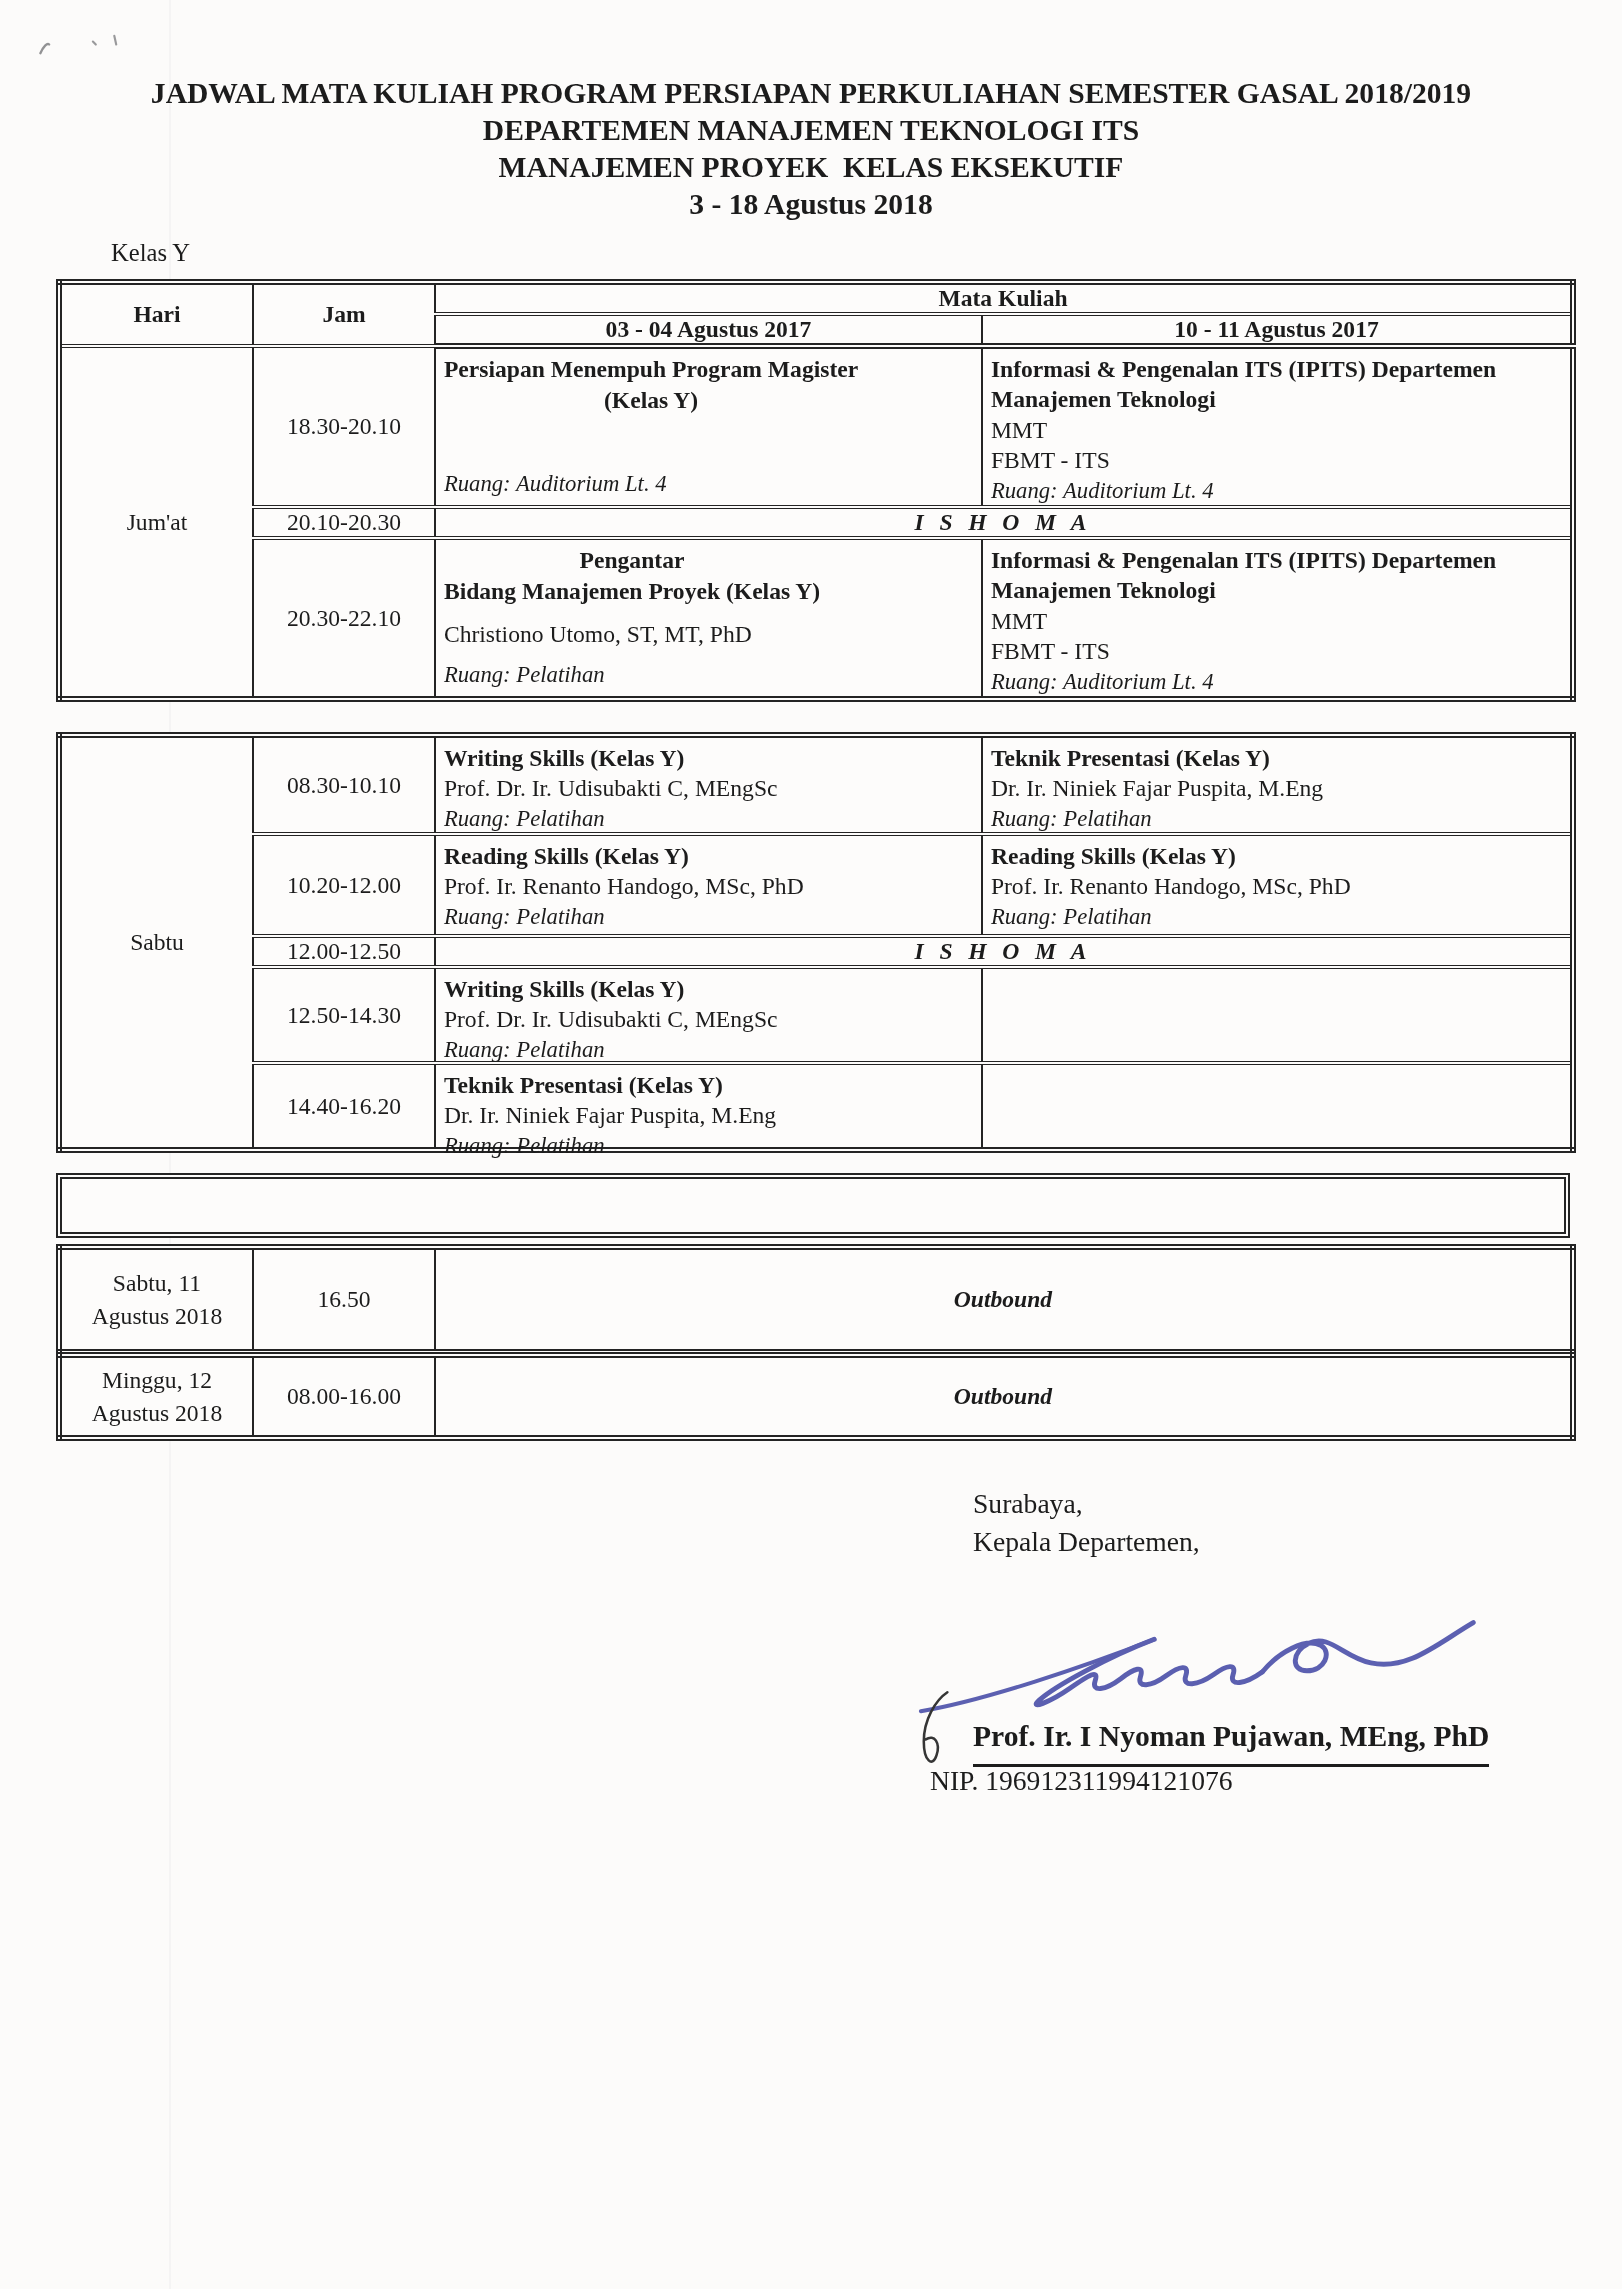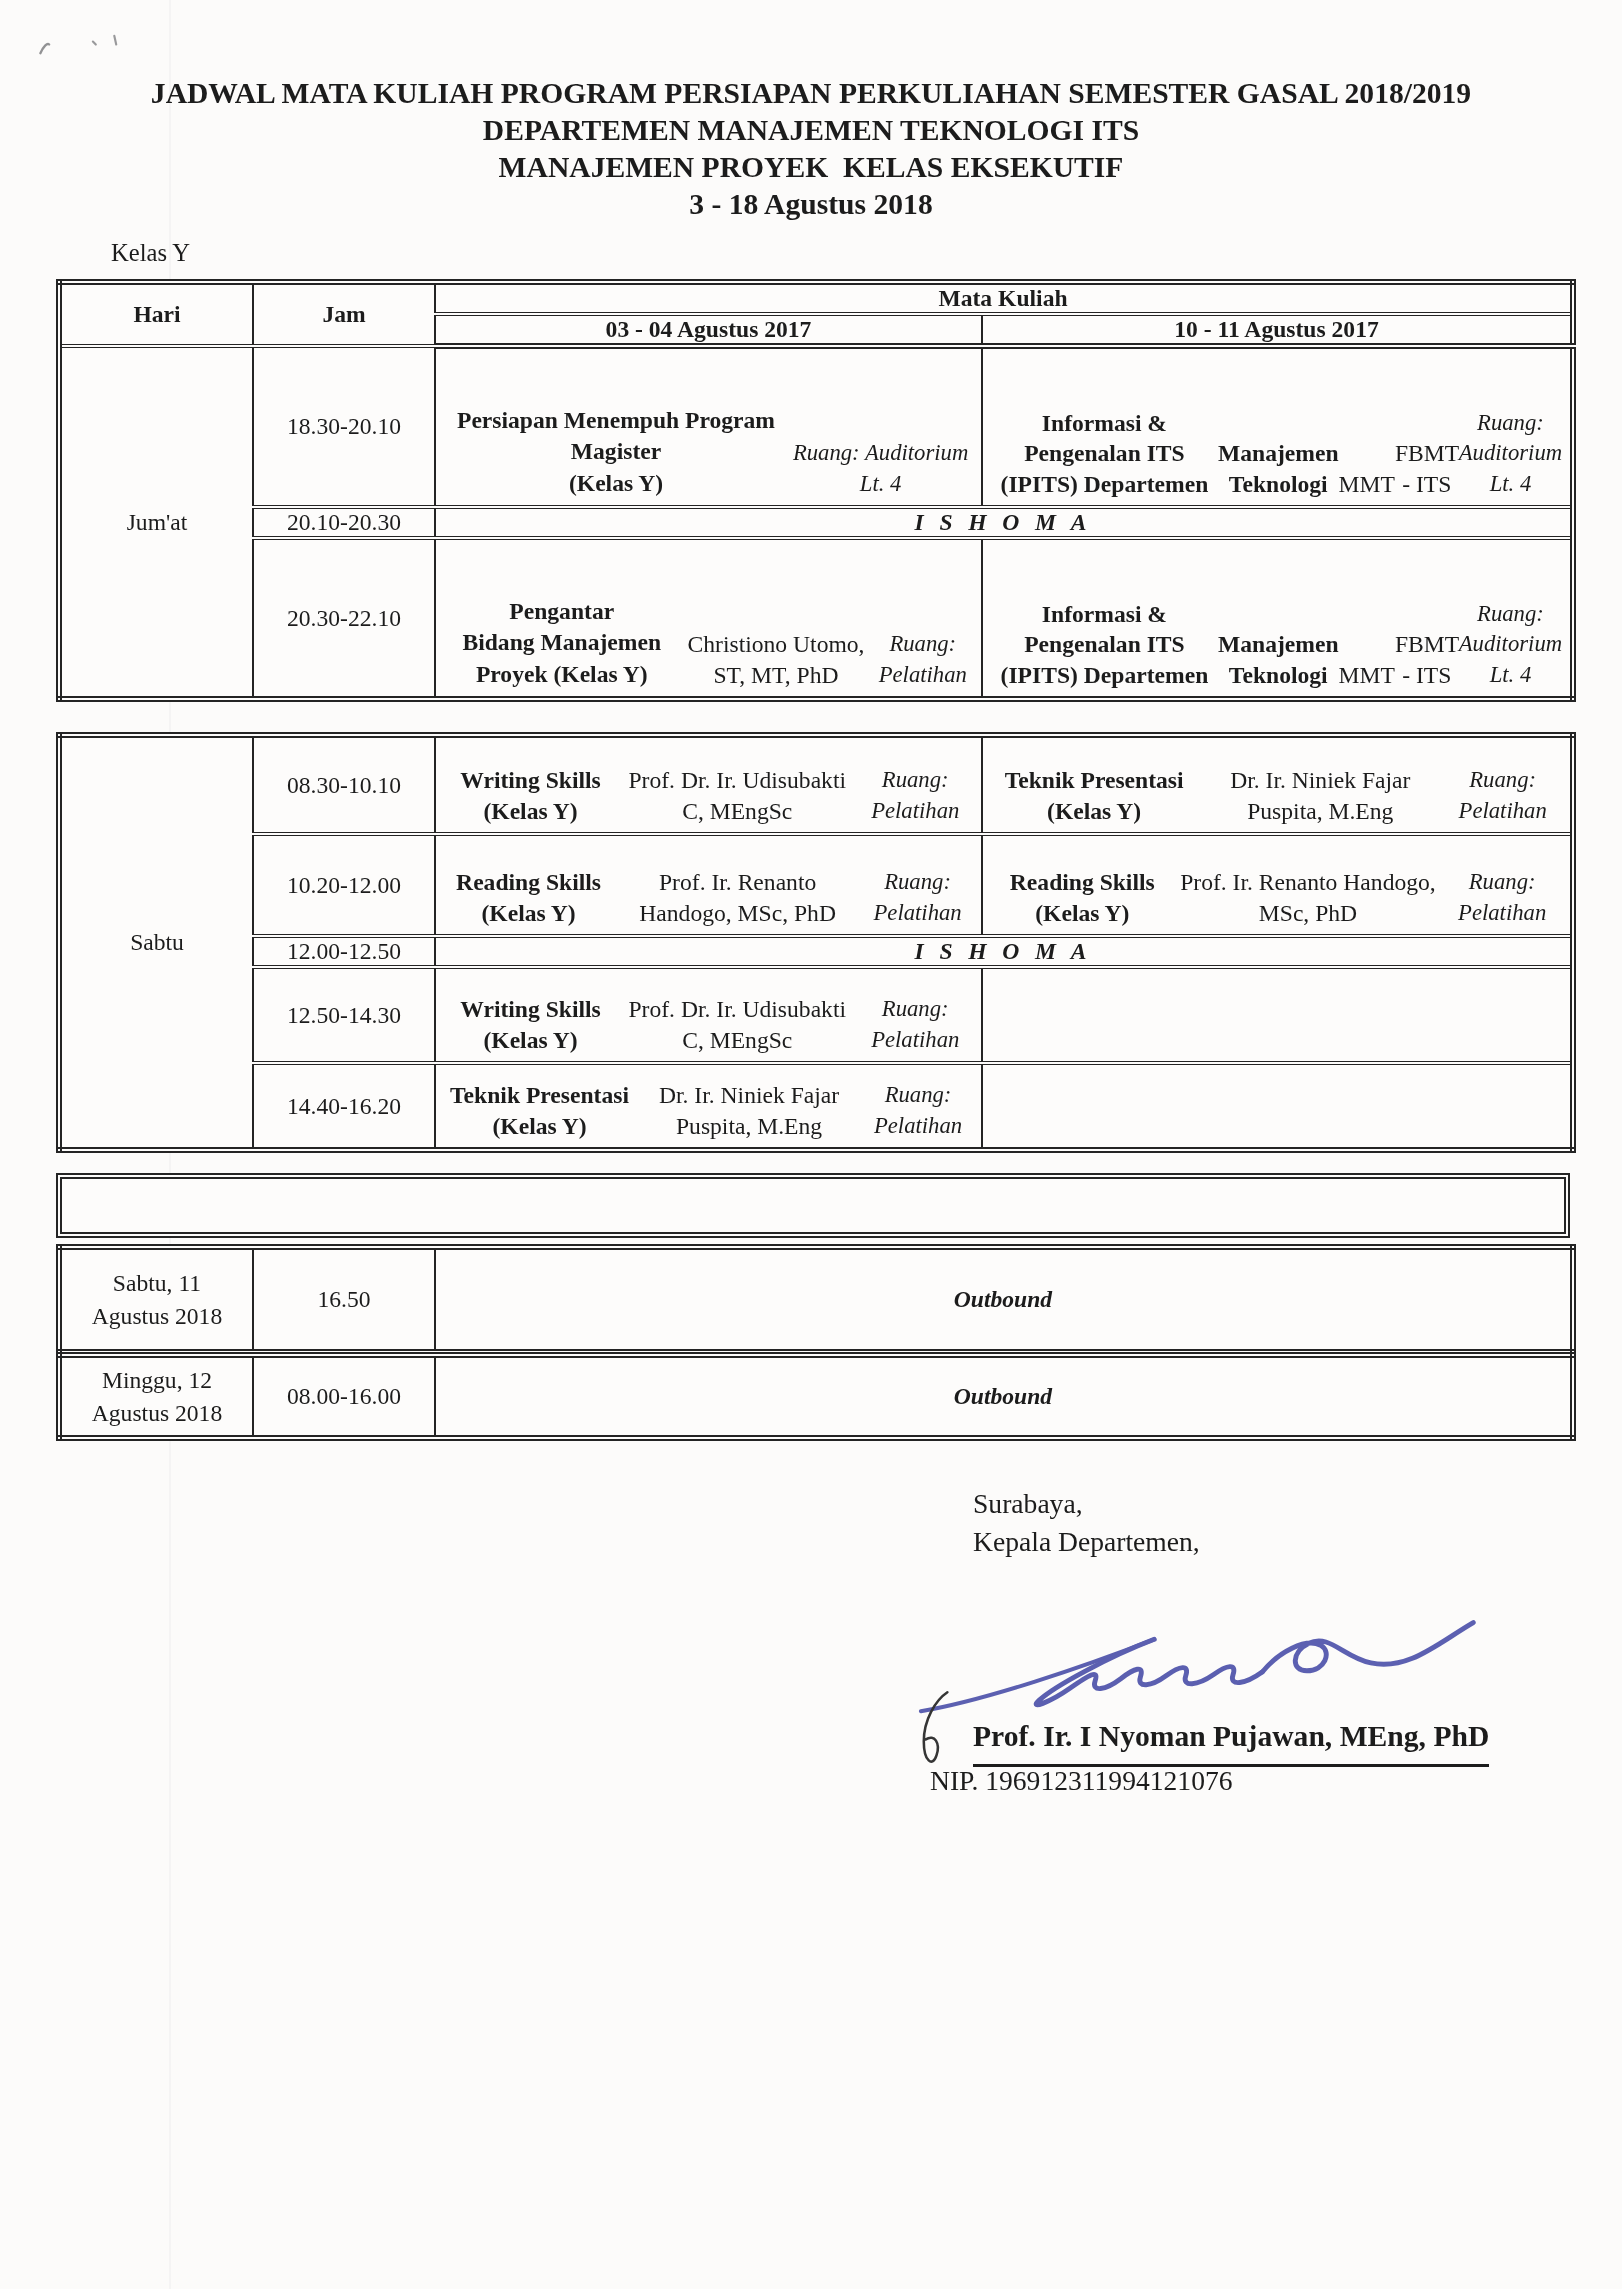--- a/index.html
+++ b/index.html
@@ -41,21 +41,21 @@
   #tableB tr.rb2{height:99px;}
   #tableB tr.rb3{height:27.6px;}
   #tableB tr.rb4{height:94px;}
   #tableB tr.rb5{height:84px;}
 
   .daycell{font-size:23.6px;}
   .timecell{font-size:23.6px;}
   .ishoma{font-weight:bold;font-style:italic;letter-spacing:4.9px;font-size:23.6px;}
   .coursetd{vertical-align:middle;}
   .cell{
-    display:flex;justify-content:space-between;align-items:flex-end;
+    display:flex;flex-direction:column;justify-content:space-between;align-items:flex-start;
     text-align:center;box-sizing:border-box;padding:4.9px 7.9px 5.9px 7.9px;line-height:30.5px;
   }
   .cellA{height:156px;}
   .cellB1{height:94px;}
   .cellB2{height:98px;}
   .cellB4{height:92px;}
   .cellB5{height:82px;}
   .bold{font-weight:bold;}
   .room{font-style:italic;font-size:22.7px;}
   .grp div{line-height:31.5px;}

